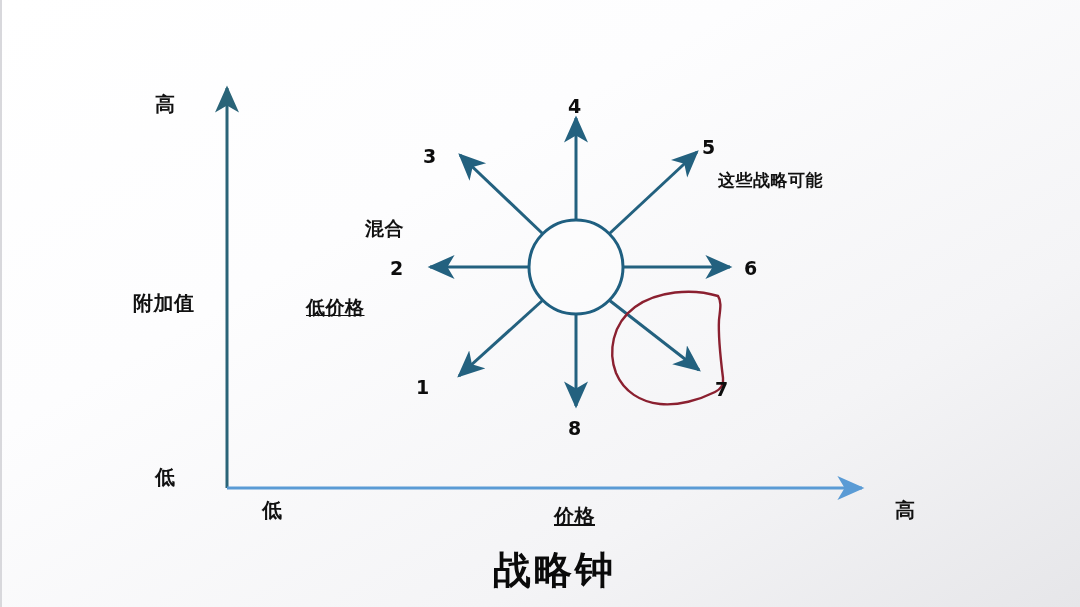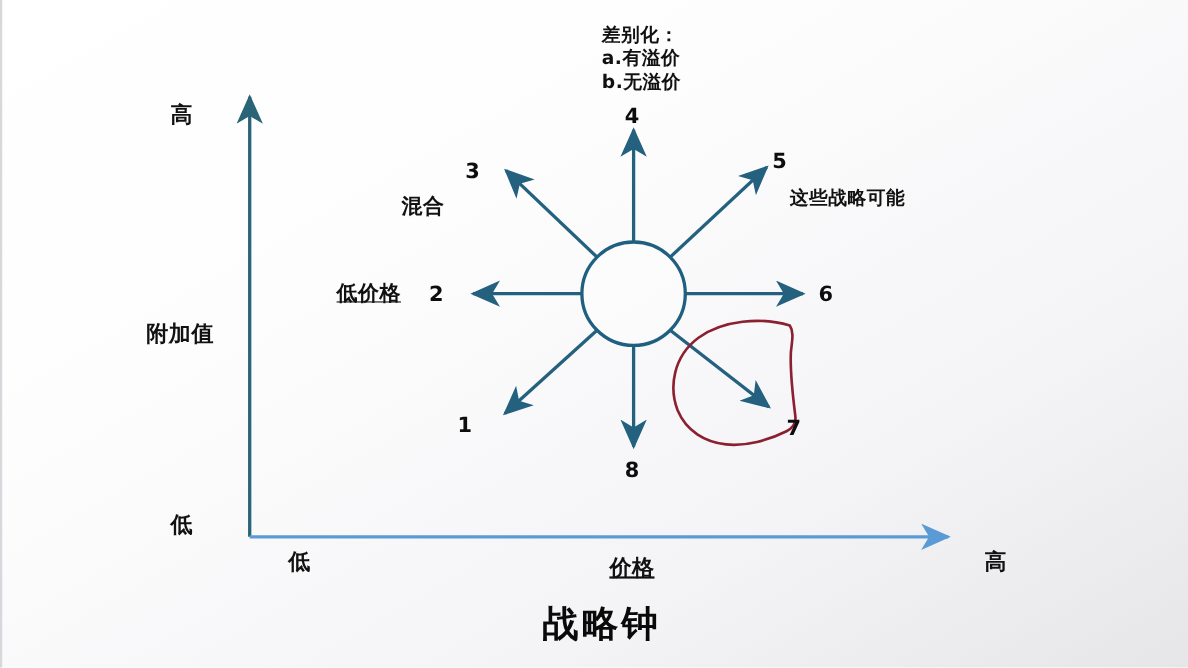--- a/index.html
+++ b/index.html
@@ -33,25 +33,25 @@
     letter-spacing: 0.5px;
   }
   .num {
     position: absolute;
     color: #0d0d0d;
     font-weight: bold;
     font-size: 19px;
     font-family: "DejaVu Sans", "Liberation Sans", sans-serif;
   }
   .cn17 { font-size: 17px; }
-  .cn19 { font-size: 19px; }
+  .cn19 { font-size: 19px; margin-top: 40px; }
   .cn20 { font-size: 20px; }
   .title {
     position: absolute;
-    font-size: 33px;
+    font-size: 38px;
     font-weight: bold;
     color: #0a0a0a;
     letter-spacing: 3px;
   }
   .watermark {
     position: absolute;
     font-size: 27px;
     font-weight: bold;
     color: #ffffff;
     text-shadow:
@@ -101,23 +101,20 @@
   </svg>
 
   <div class="lbl cn20" style="left:153px; top:92px;">高</div>
   <div class="lbl cn20" style="left:153px; top:465px;">低</div>
   <div class="lbl cn20" style="left:131px; top:261px;margin-top:30px;">附加值</div>
 
   <div class="lbl cn20" style="left:260px; top:498px;">低</div>
   <div class="lbl cn20" style="left:893px; top:498px;">高</div>
   <div class="lbl cn20" style="left:552px; top:504px;text-decoration:underline;">价格</div>
 
-  <div class="lbl cn17" style="left:545px; top:22px;">差别化：
-a.有溢价
-b.无溢价</div>
   <div class="lbl cn19" style="left:363px; top:177px;">混合</div>
   <div class="lbl cn19" style="left:304px; top:256px;text-decoration:underline;">低价格</div>
   <div class="lbl cn17" style="left:716px; top:170px;">这些战略可能</div>
 
   <div class="num" style="left:414px; top:376px;">1</div>
   <div class="num" style="left:388px; top:257px;">2</div>
   <div class="num" style="left:421px; top:145px;">3</div>
   <div class="num" style="left:566px; top:95px;">4</div>
   <div class="num" style="left:700px; top:136px;">5</div>
   <div class="num" style="left:742px; top:257px;">6</div>

